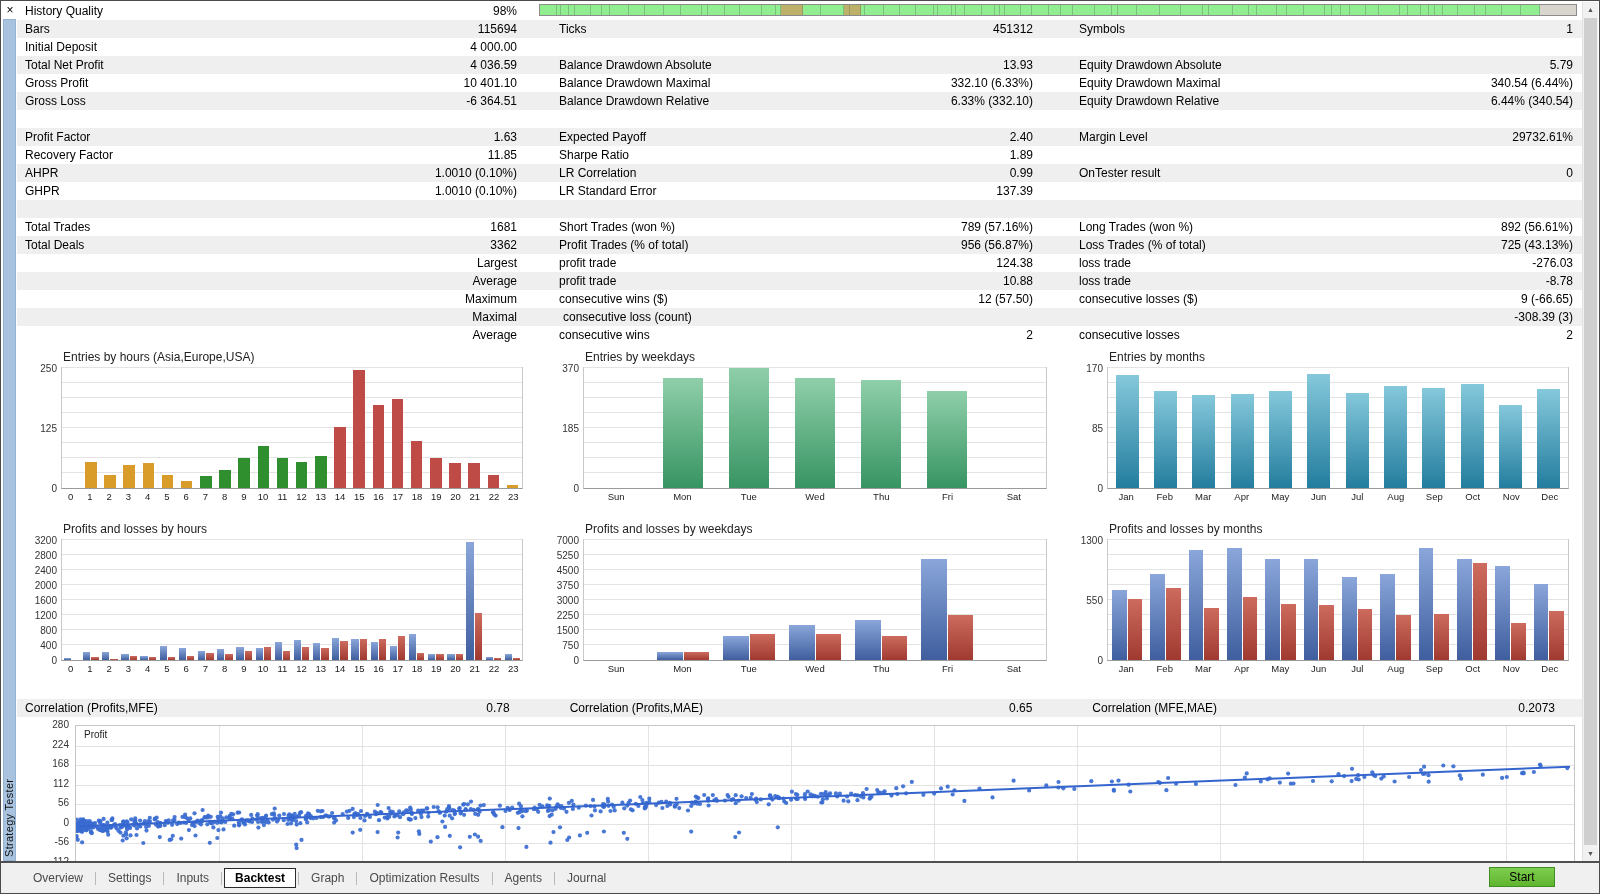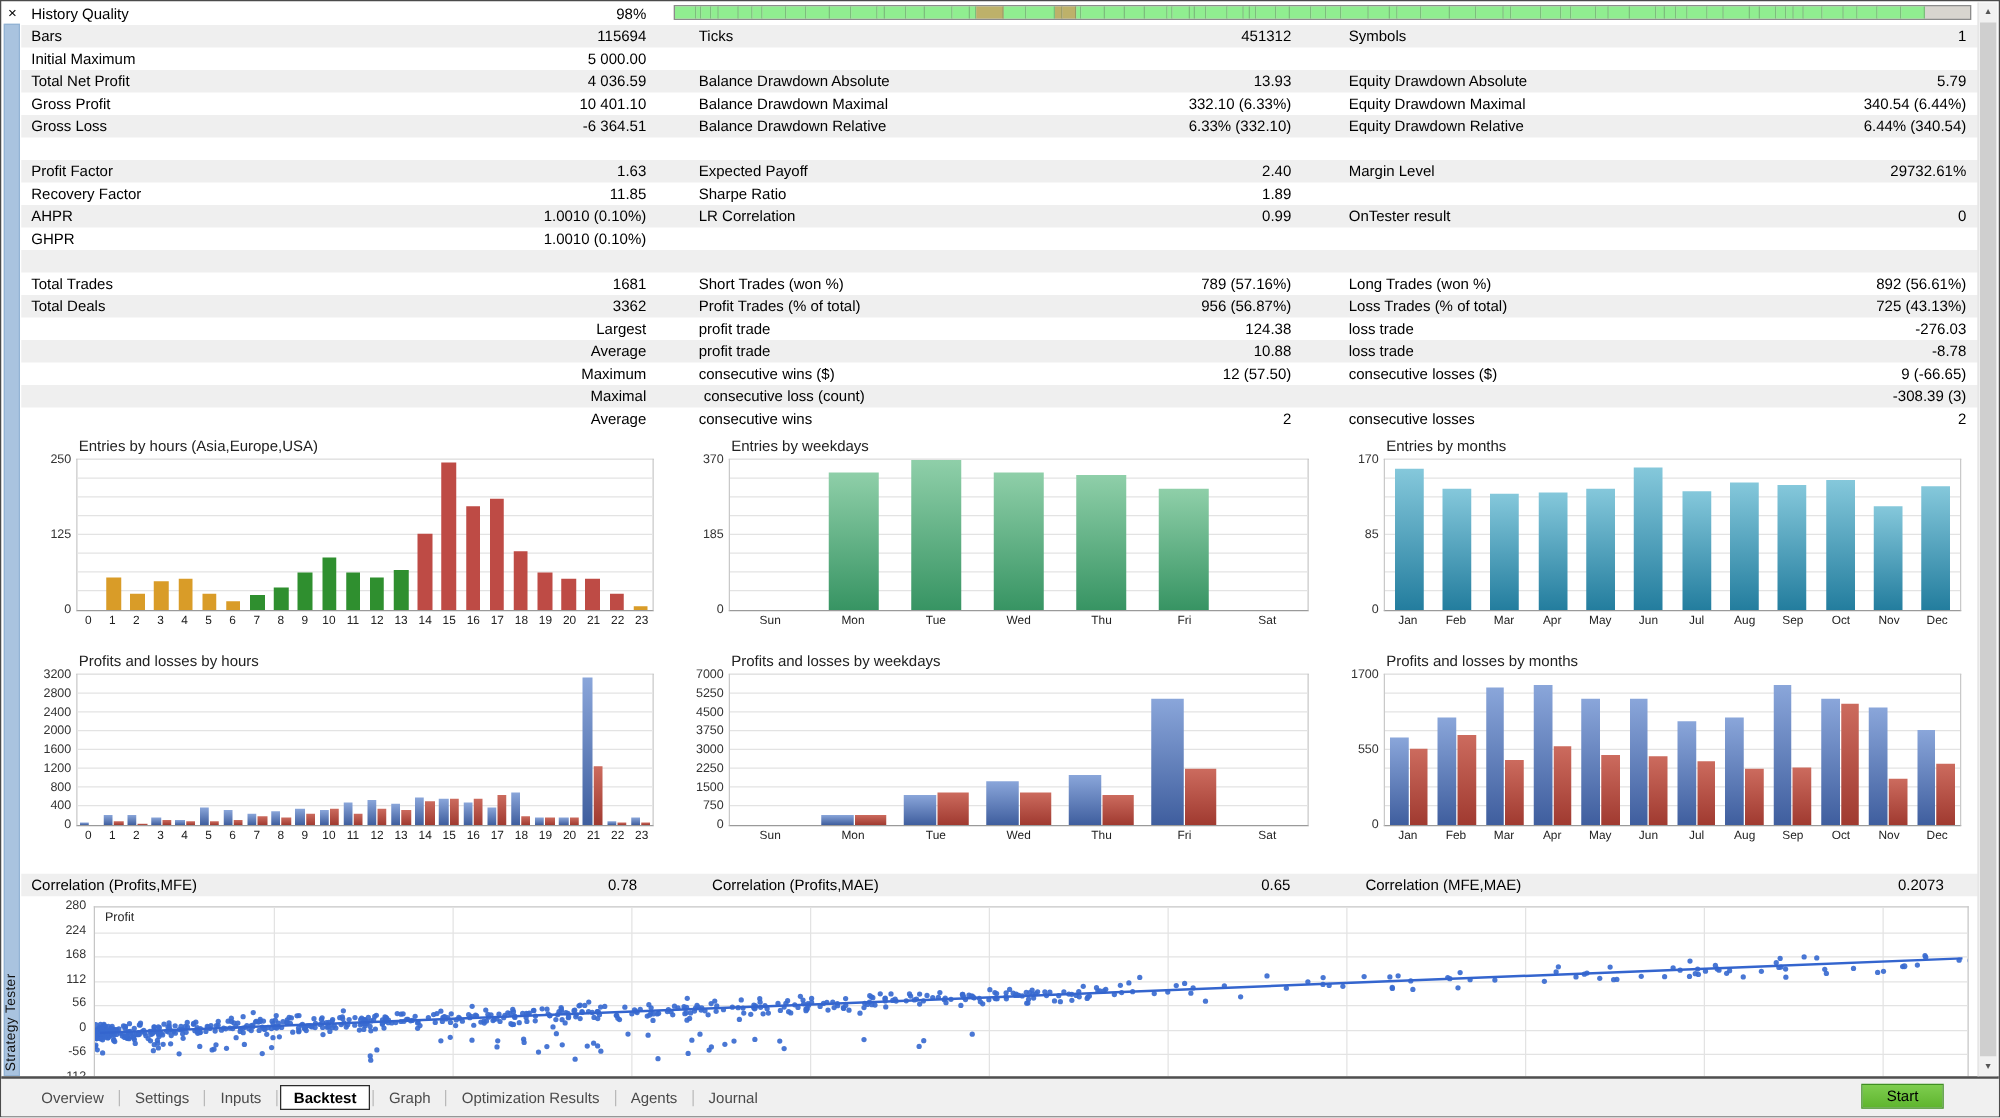--- a/index.html
+++ b/index.html
@@ -187,22 +187,22 @@
           <div class="slab">Ticks</div>
           <div class="sval">451312</div>
         </div>
         <div class="scell c3">
           <div class="slab">Symbols</div>
           <div class="sval">1</div>
         </div>
       </div>
       <div class="srow">
         <div class="scell c1">
-          <div class="slab">Initial Maximum</div>
-          <div class="sval">5 000.00</div>
+          <div class="slab">Initial Deposit</div>
+          <div class="sval">4 000.00</div>
         </div>
         <div class="scell c2">
           <div class="slab"></div>
           <div class="sval"></div>
         </div>
         <div class="scell c3">
           <div class="slab"></div>
           <div class="sval"></div>
         </div>
       </div>
@@ -297,20 +297,24 @@
         </div>
         <div class="scell c3">
           <div class="slab">OnTester result</div>
           <div class="sval">0</div>
         </div>
       </div>
       <div class="srow">
         <div class="scell c1">
           <div class="slab">GHPR</div>
           <div class="sval">1.0010 (0.10%)</div>
+        </div>
+        <div class="scell c2">
+          <div class="slab">LR Standard Error</div>
+          <div class="sval">137.39</div>
         </div>
         <div class="scell c3">
           <div class="slab"></div>
           <div class="sval"></div>
         </div>
       </div>
       <div class="srow alt">
         <div class="scell c1">
           <div class="slab"></div>
           <div class="sval"></div>
@@ -866,21 +870,21 @@
           <div class="hgrid" style="bottom: 12.5%;"></div>
           <div class="hgrid" style="bottom: 25%;"></div>
           <div class="hgrid" style="bottom: 37.5%;"></div>
           <div class="hgrid" style="bottom: 50%;"></div>
           <div class="hgrid" style="bottom: 62.5%;"></div>
           <div class="hgrid" style="bottom: 75%;"></div>
           <div class="hgrid" style="bottom: 87.5%;"></div>
           <div class="hgrid" style="bottom: 100%;"></div>
           <div class="ytick" style="bottom: 0%;">0</div>
           <div class="ytick" style="bottom: 50%;">550</div>
-          <div class="ytick" style="bottom: 100%;">1700</div>
+          <div class="ytick" style="bottom: 100%;">1300</div>
           <div class="cats">
             <div class="cat">
               <div class="bar" style="height: 58.1818%; background: linear-gradient(rgb(138, 166, 218), rgb(63, 94, 158));"></div>
               <div class="bar" style="height: 50.9091%; background: linear-gradient(rgb(204, 107, 94), rgb(160, 58, 48));"></div>
             </div>
             <div class="cat">
               <div class="bar" style="height: 71.8182%; background: linear-gradient(rgb(138, 166, 218), rgb(63, 94, 158));"></div>
               <div class="bar" style="height: 60%; background: linear-gradient(rgb(204, 107, 94), rgb(160, 58, 48));"></div>
             </div>
             <div class="cat">

